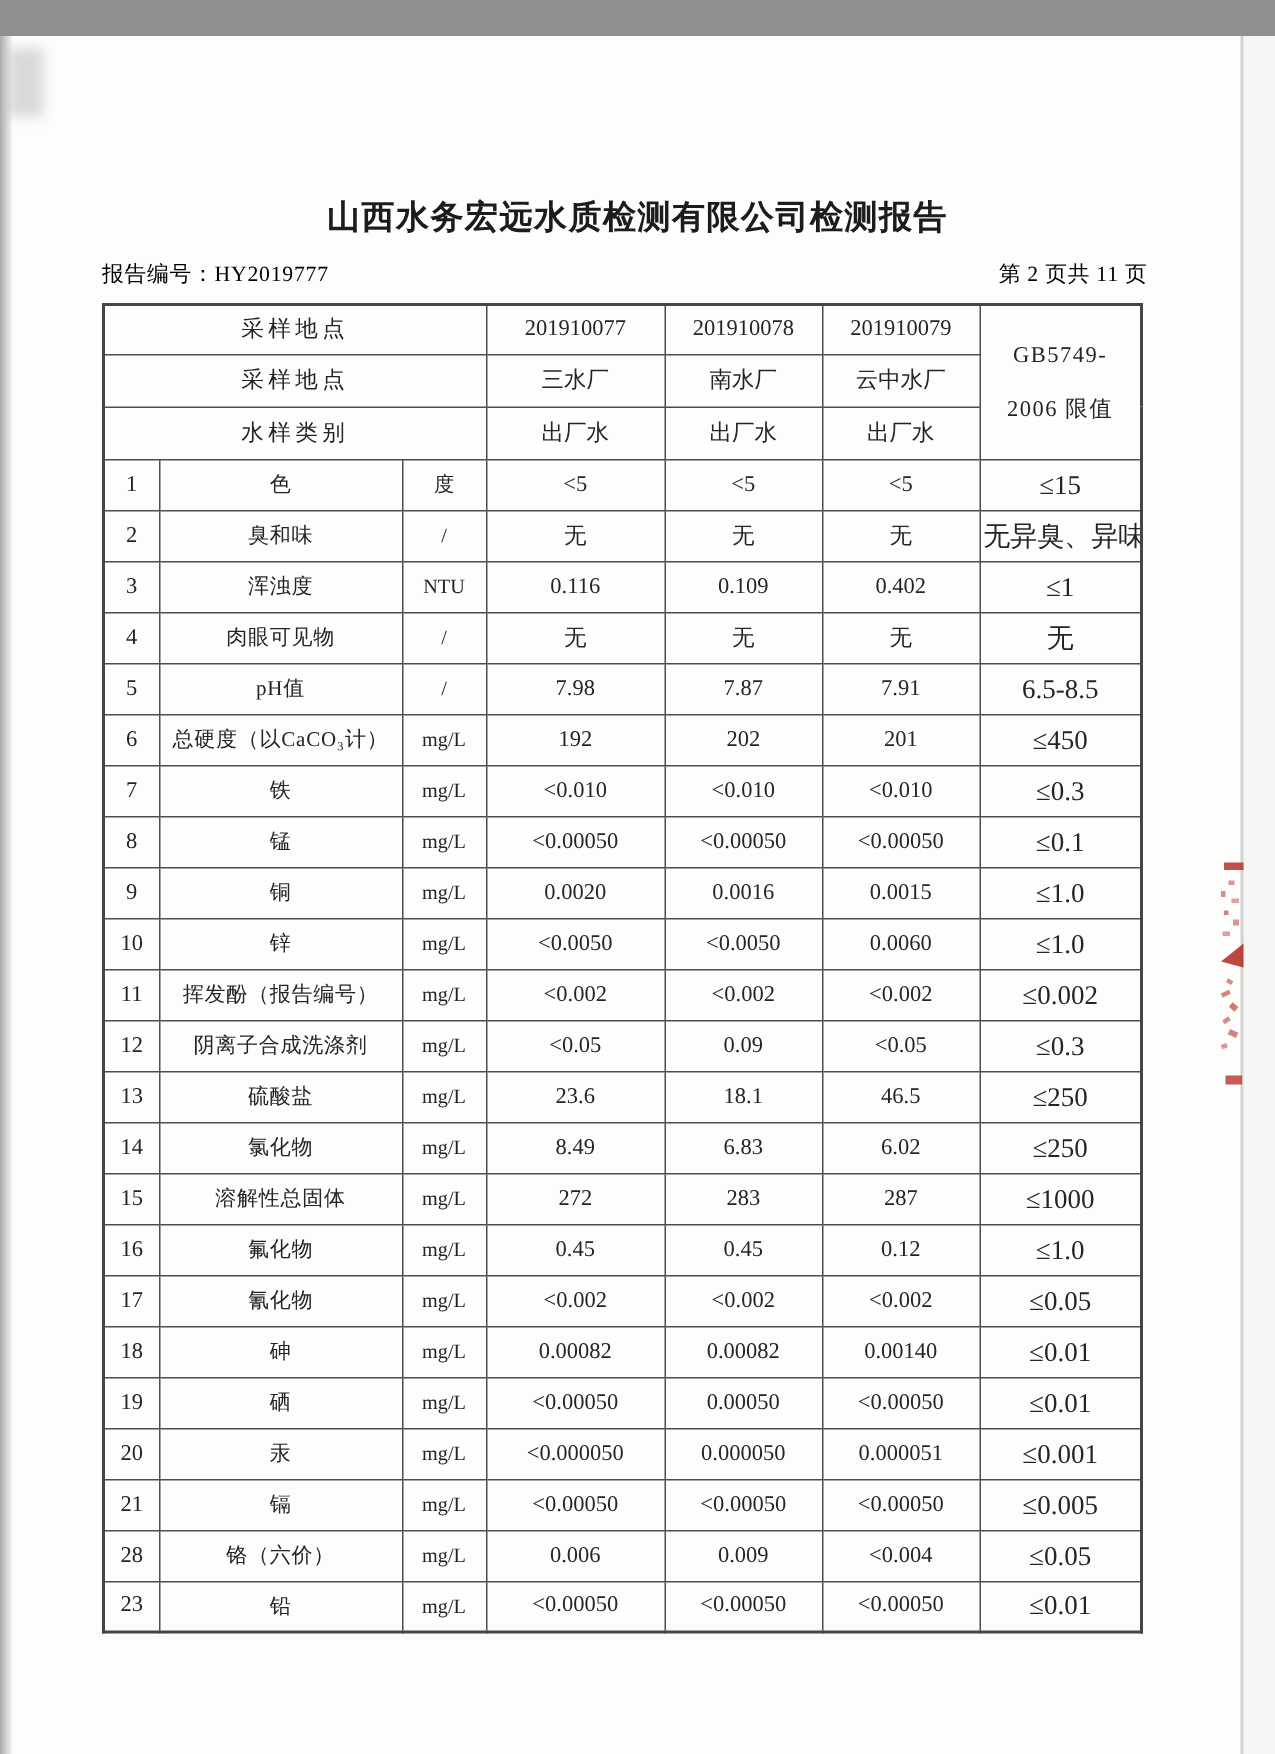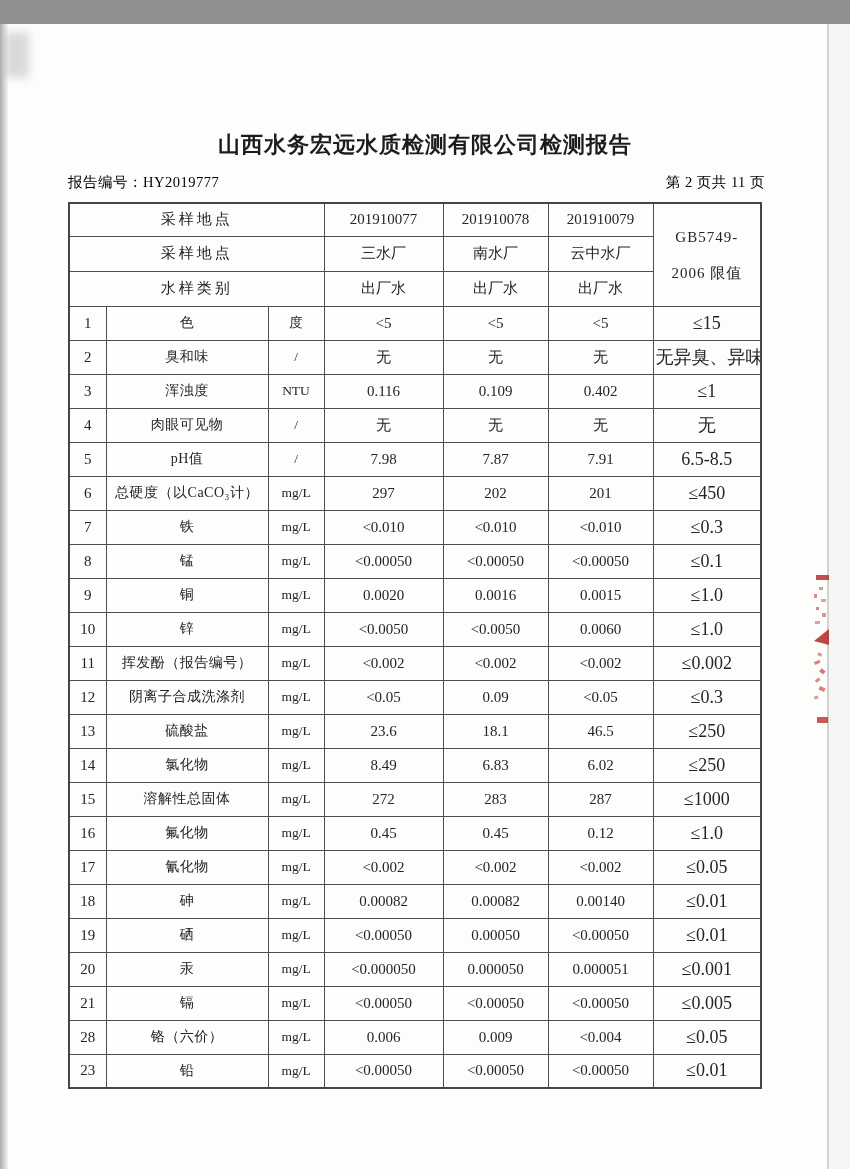--- a/index.html
+++ b/index.html
@@ -154,21 +154,21 @@
           <td class="col-unit">/</td>
           <td class="col-v1">7.98</td>
           <td class="col-v2">7.87</td>
           <td class="col-v3">7.91</td>
           <td class="col-limit">6.5-8.5</td>
         </tr>
         <tr>
           <td class="col-no">6</td>
           <td class="col-name">总硬度（以CaCO₃计）</td>
           <td class="col-unit">mg/L</td>
-          <td class="col-v1">297</td>
+          <td class="col-v1">192</td>
           <td class="col-v2">202</td>
           <td class="col-v3">201</td>
           <td class="col-limit">≤450</td>
         </tr>
         <tr>
           <td class="col-no">7</td>
           <td class="col-name">铁</td>
           <td class="col-unit">mg/L</td>
           <td class="col-v1">&lt;0.010</td>
           <td class="col-v2">&lt;0.010</td>

